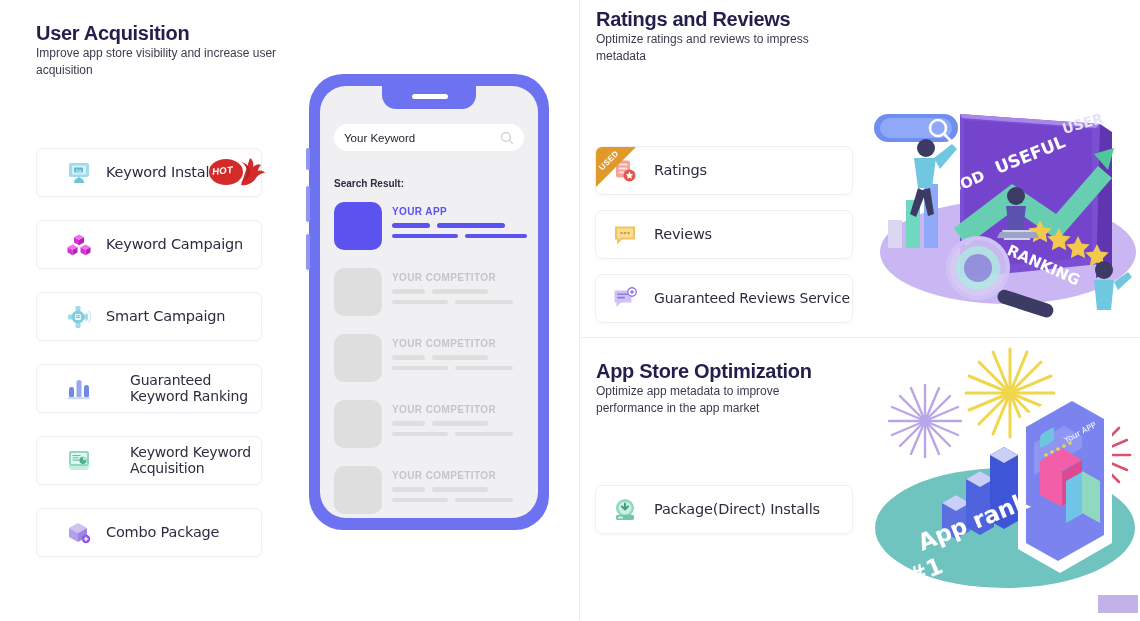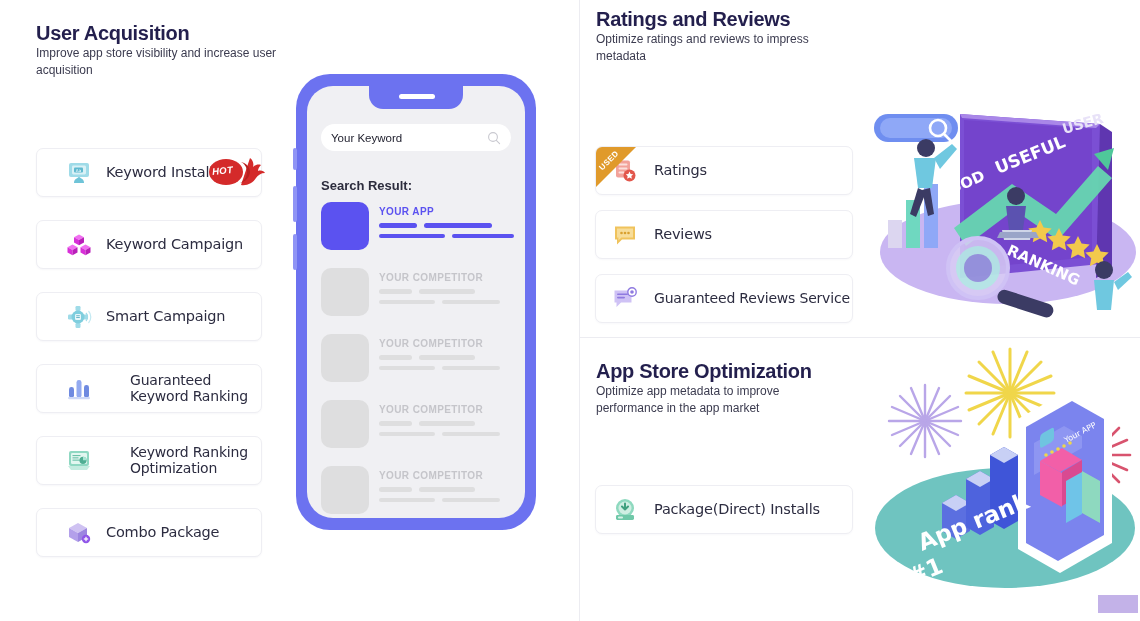--- a/index.html
+++ b/index.html
@@ -53,21 +53,21 @@
     pointer-events: none;
   }
   .hot-badge .flame-txt {
     position: absolute; left: 9px; top: 10px;
     font-size: 9.5px; font-weight: bold; color: #fff;
     font-style: italic; letter-spacing: 0.3px;
     transform: rotate(-6deg);
   }
 
   
-  .phone-wrap { position: absolute; left: 296px; top: 74px; width: 240px; height: 417px; }
+  .phone-wrap { position: absolute; left: 309px; top: 74px; width: 240px; height: 417px; }
   .phone-body {
     position: absolute; left: 0; top: 0; width: 240px; height: 456px;
     background: #6c72f0; border-radius: 34px;
   }
   .phone-screen {
     position: absolute; left: 11px; top: 12px; width: 218px; height: 432px;
     background: #f0f0f3; border-radius: 26px; overflow: hidden;
   }
   .notch {
     position: absolute; left: 62px; top: 0; width: 94px; height: 23px;
@@ -85,21 +85,21 @@
   .search-bar {
     position: absolute; left: 14px; top: 38px; width: 190px; height: 27px;
     background: #ffffff; border-radius: 14px;
     display: flex; align-items: center; padding: 0 10px;
   }
   .search-bar .sb-text { font-size: 11.5px; color: #1d1d2b; flex: 1; }
   .search-icon-ph { width: 14px; height: 14px; }
 
   .sr-label {
     position: absolute; left: 14px; top: 92px;
-    font-size: 13px; font-weight: bold; color: #2c2c3d;
+    font-size: 10px; font-weight: bold; color: #2c2c3d;
   }
 
   .result-row { position: absolute; left: 14px; width: 192px; height: 54px; display: flex; }
   .res-thumb { width: 48px; height: 48px; border-radius: 10px; flex: 0 0 48px; }
   .res-body { margin-left: 10px; padding-top: 4px; flex: 1; }
   .res-name { font-size: 10px; font-weight: bold; letter-spacing: 0.4px; }
   .bar-row { display: flex; gap: 7px; margin-top: 6px; }
   .bar { height: 4.5px; border-radius: 3px; }
 
   .r-app .res-thumb { background: #5b52f0; }
@@ -230,21 +230,21 @@
             <rect x="3" y="3" width="20" height="15" rx="2" fill="#8fd8c2"></rect>
             <rect x="5" y="5" width="16" height="11" rx="1.2" fill="#e2f7f0"></rect>
             <rect x="6.5" y="7" width="8" height="1.1" fill="#6cc0a8"></rect>
             <rect x="6.5" y="9.3" width="6" height="1.1" fill="#6cc0a8"></rect>
             <rect x="6.5" y="11.6" width="7" height="1.1" fill="#6cc0a8"></rect>
             <circle cx="17" cy="12.3" r="3.6" fill="#4fae93"></circle>
             <path d="M17 8.7v3.6h3.6A3.6 3.6 0 0017 8.7z" fill="#a8e6d4"></path>
             <path d="M2 18h22l-3 4H5z" fill="#c4ece0"></path>
           </svg>
         </span>
-        <span class="lbl">Keyword Ranking Optimization</span>
+        <span class="lbl">Keyword Keyword Acquisition</span>
       </div>
 
       <div class="card">
         <span class="ic">
           <svg width="26" height="26" viewBox="0 0 26 26">
             <path d="M12 3l9 5-9 5-9-5z" fill="#cfc2f2"></path>
             <path d="M3 8v9l9 5v-9z" fill="#b3a0ea"></path>
             <path d="M21 8v9l-9 5v-9z" fill="#9c86e0"></path>
             <circle cx="20" cy="19" r="4.2" fill="#8f55e8"></circle>
             <rect x="19.4" y="16.8" width="1.2" height="4.4" fill="#fff"></rect>

